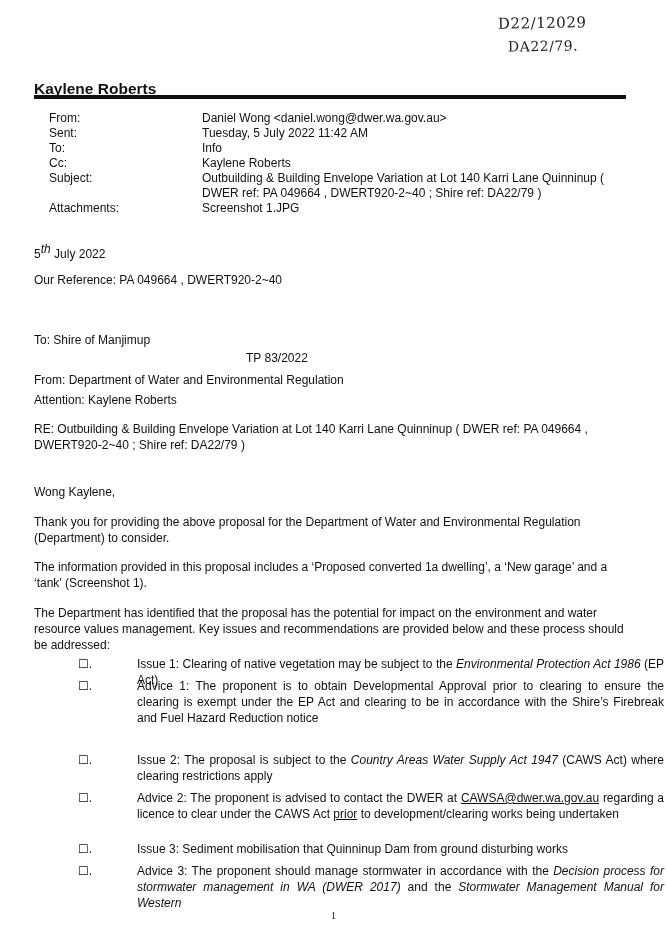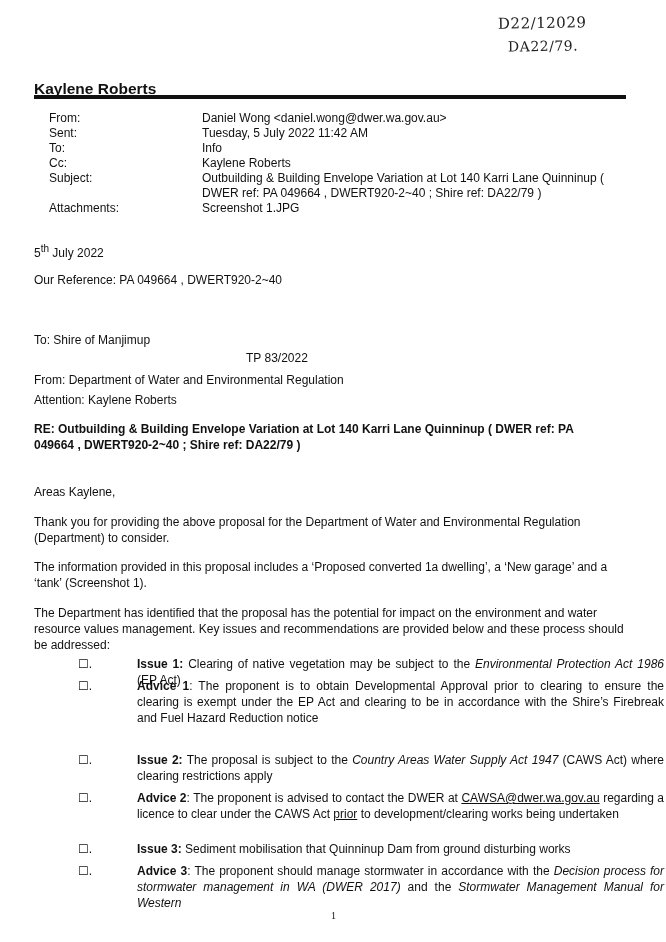--- a/index.html
+++ b/index.html
@@ -7,28 +7,28 @@
   .page { position: absolute; left: 0; top: 0; width: 569px; height: 942px; }
   .handwritten { position: absolute; font-family: "DejaVu Serif", serif; color: #222; font-size: 15px; letter-spacing: 0.5px; transform: rotate(-1deg); }
   .hw1 { left: 498px; top: 14px; }
   .hw2 { left: 508px; top: 38px; font-size: 14px; }
   .title { position: absolute; left: 34px; top: 80px; font-weight: bold; font-size: 15.5px; }
   .rule { position: absolute; left: 34px; top: 95px; width: 592px; height: 4px; background: #111; }
   .hdr { position: absolute; left: 34px; font-size: 12px; line-height: 15px; }
   .hdr .lbl { position: absolute; left: 15px; font-weight: normal; width: 160px; }
   .hdr .val { position: absolute; left: 168px; width: 430px; }
   .body-text { position: absolute; left: 34px; width: 596px; font-size: 12px; line-height: 16px; }
-  .bold { font-weight: bold; }
+  .bold { font-weight: normal; }
   .it { font-style: italic; }
   .ul { text-decoration: underline; }
   .bullet { position: absolute; left: 78px; width: 553px; font-size: 12px; line-height: 16px; }
   .bullet .box { position: absolute; left: 0; top: 0; }
   .bullet .txt { position: absolute; left: 26px; width: 527px; text-align: justify; margin-left: 33px; }
   .pagenum { position: absolute; left: 331px; top: 910px; font-size: 10px; font-family: "Liberation Serif", serif; }
-  sup { font-size: 10px; }
+  sup { font-size: 12px; font-style: italic; }
 </style>
 </head>
 <body>
 
 <div class="page">
 
   <div class="handwritten hw1">D22/12029</div>
   <div class="handwritten hw2">DA22/79.</div>
 
   <div class="title">Kaylene Roberts</div>
@@ -63,21 +63,21 @@
   <div class="body-text" style="top:272px;">Our Reference: PA 049664 , DWERT920-2~40</div>
   <div class="body-text" style="top:302px;">
     <span style="position:absolute; left:212px;margin-top:48px;">TP 83/2022</span>
   </div>
   <div class="body-text" style="top:332px;">To: Shire of Manjimup</div>
   <div class="body-text" style="top:372px;">From: Department of Water and Environmental Regulation</div>
   <div class="body-text" style="top:392px;">Attention: Kaylene Roberts</div>
 
   <div class="body-text bold" style="top:421px; width:580px;">RE: Outbuilding &amp; Building Envelope Variation at Lot 140 Karri Lane Quinninup ( DWER ref: PA 049664 , DWERT920-2~40 ; Shire ref: DA22/79 )</div>
 
-  <div class="body-text" style="top:484px;">Areas Kaylene,</div>
+  <div class="body-text" style="top:484px;">Wong Kaylene,</div>
   <div class="body-text" style="top:514px;">Thank you for providing the above proposal for the Department of Water and Environmental Regulation (Department) to consider.</div>
   <div class="body-text" style="top:559px;">The information provided in this proposal includes a ‘Proposed converted 1a dwelling’, a ‘New garage’ and a ‘tank’ (Screenshot 1).</div>
   <div class="body-text" style="top:605px;">The Department has identified that the proposal has the potential for impact on the environment and water resource values management.  Key issues and recommendations are provided below and these process should be addressed:</div>
 
   <div class="bullet" style="top:656px;">
     <span class="box">☐.</span>
     <span class="txt"><span class="bold">Issue 1:</span><span> Clearing of native vegetation may be subject to the </span><span class="it">Environmental Protection Act 1986</span><span> (EP Act)</span></span>
   </div>
   <div class="bullet" style="top:678px;">
     <span class="box">☐.</span>

